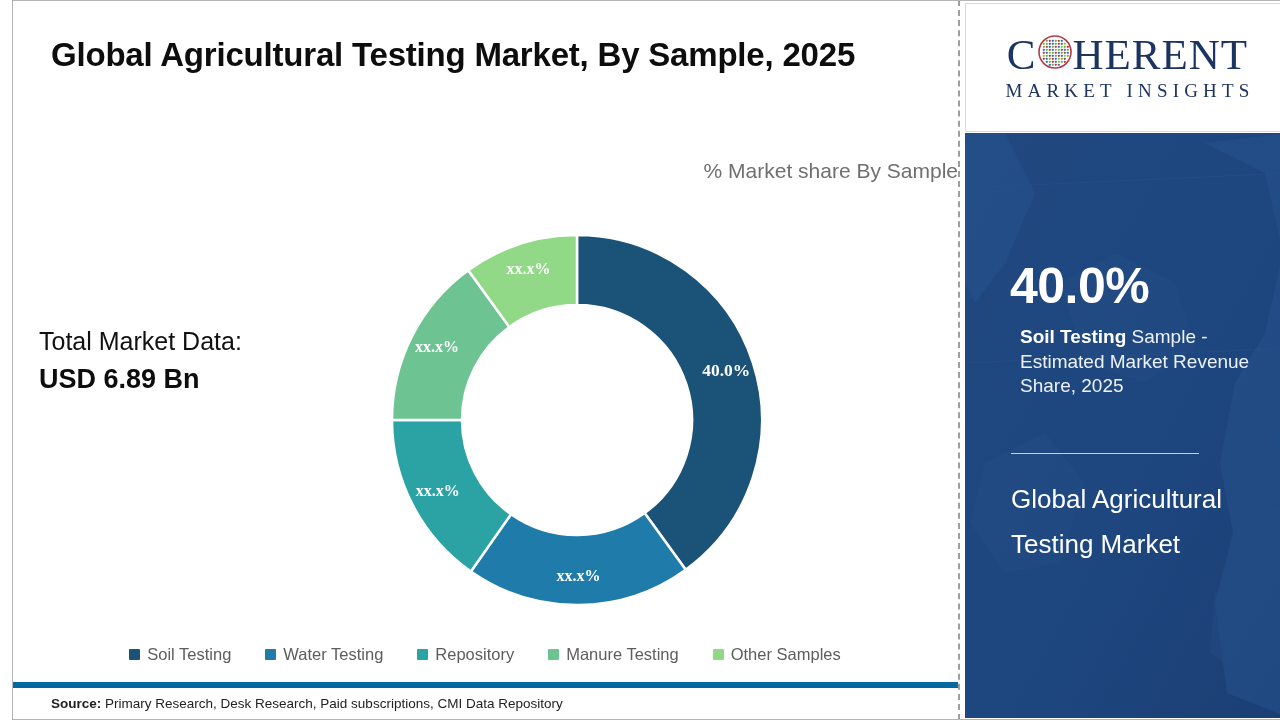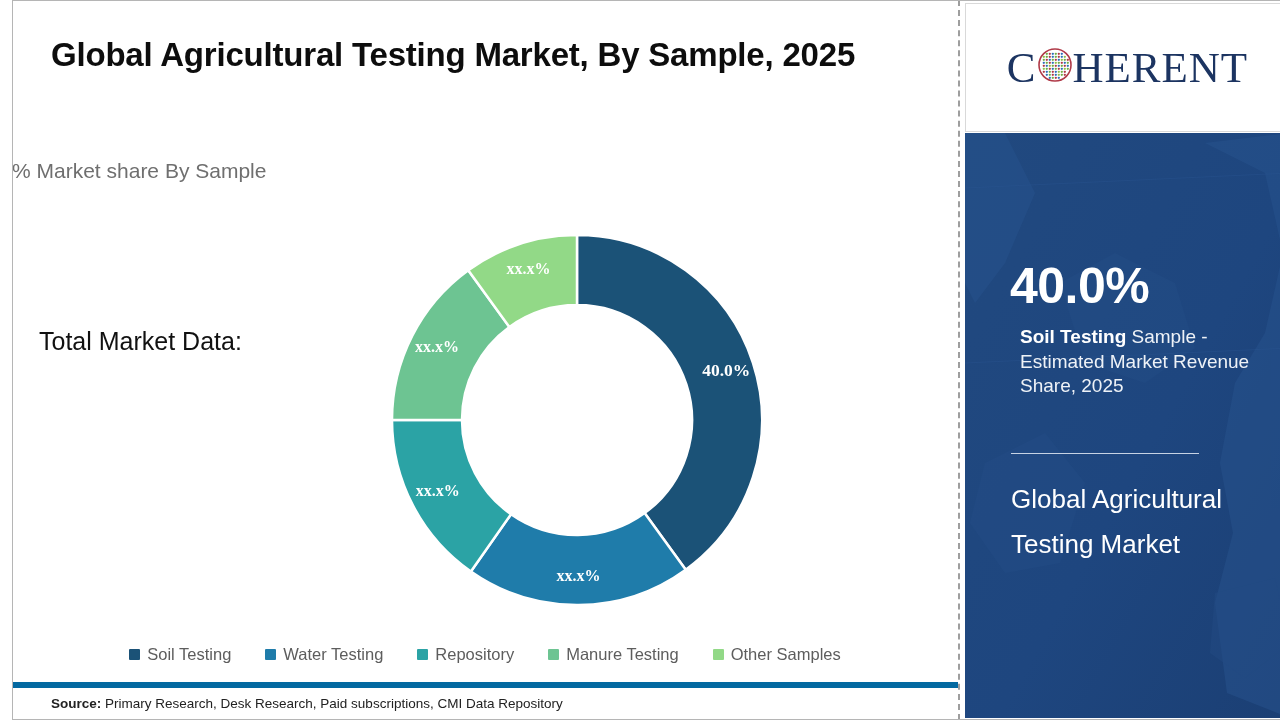--- a/index.html
+++ b/index.html
@@ -19,21 +19,21 @@
   
   #left{position:absolute;left:0;top:0;width:946px;height:720px;}
 
   #title{
     position:absolute;left:39px;top:30px;width:840px;
     font-size:33px;line-height:50px;font-weight:bold;color:#0d0d0d;
     letter-spacing:-0.2px;
   }
 
   #chart-subtitle{
-    position:absolute;left:0;top:159px;width:946px;text-align:left;
+    position:absolute;left:0;top:159px;width:946px;text-align:right;
     font-size:21px;color:#6f6f6f;font-weight:normal;
   }
 
   #market-size{
     position:absolute;left:27px;top:322px;width:300px;
   }
   #market-size .ms-label{font-size:25px;color:#111;line-height:38px;}
   #market-size .ms-value{font-size:27px;color:#0d0d0d;font-weight:bold;line-height:38px;}
 
   
@@ -122,20 +122,21 @@
 <div id="page">
 
   <div id="left">
 
     <div id="title">Global Agricultural Testing Market, By Sample, 2025</div>
 
     <div id="chart-subtitle">% Market share By Sample</div>
 
     <div id="market-size">
       <div class="ms-label">Total Market Data:</div>
+      <div class="ms-value">USD 6.89 Bn</div>
     </div>
 
     <div id="donut-wrap">
       <svg id="donut-svg" viewBox="0 0 390 390">
         <g id="slices">
             <path d="M 195 10 A 185 185 0 0 1 303.74027167410753 344.66814395936524 L 262.5953040136344 288.036954353119 A 115 115 0 0 0 195 80 Z" fill="#1b5277" stroke="#ffffff" stroke-width="2.5"></path>
             <path d="M 303.74027167410753 344.66814395936524 A 185 185 0 0 1 88.88835927505652 346.54312819346353 L 129.03870981962973 289.2024850932341 A 115 115 0 0 0 262.5953040136344 288.036954353119 Z" fill="#1f7caa" stroke="#ffffff" stroke-width="2.5"></path>
             <path d="M 88.88835927505652 346.54312819346353 A 185 185 0 0 1 10 195.00000000000003 L 80 195 A 115 115 0 0 0 129.03870981962973 289.2024850932341 Z" fill="#2ba3a5" stroke="#ffffff" stroke-width="2.5"></path>
             <path d="M 10 195.00000000000003 A 185 185 0 0 1 86.25972832589245 45.33185604063473 L 127.40469598636558 101.96304564688106 A 115 115 0 0 0 80 195 Z" fill="#6dc492" stroke="#ffffff" stroke-width="2.5"></path>
             <path d="M 86.25972832589245 45.33185604063473 A 185 185 0 0 1 194.99999999999997 10 L 194.99999999999997 80 A 115 115 0 0 0 127.40469598636558 101.96304564688106 Z" fill="#92d987" stroke="#ffffff" stroke-width="2.5"></path>
@@ -261,20 +262,21 @@
                   <circle cx="11.80" cy="29.80" r="1.15" fill="#2e6fb7"></circle>
                   <circle cx="14.80" cy="29.80" r="1.15" fill="#6fae46"></circle>
                   <circle cx="17.80" cy="29.80" r="1.15" fill="#b03a48"></circle>
                   <circle cx="20.80" cy="29.80" r="1.15" fill="#2e6fb7"></circle>
                 </g>
             </g>
           </svg>
         </span>
         <span>HERENT</span>
       </div>
+      <div id="logo-sub">MARKET INSIGHTS</div>
     </div>
 
     <div id="panel">
       <svg id="panel-bg" viewBox="0 0 325 585" preserveAspectRatio="none">
         <defs>
           <linearGradient id="pgrad" x1="0" y1="0" x2="1" y2="1">
             <stop offset="0%" stop-color="#21497f"></stop>
             <stop offset="55%" stop-color="#1e467f"></stop>
             <stop offset="100%" stop-color="#1b3f74"></stop>
           </linearGradient>

